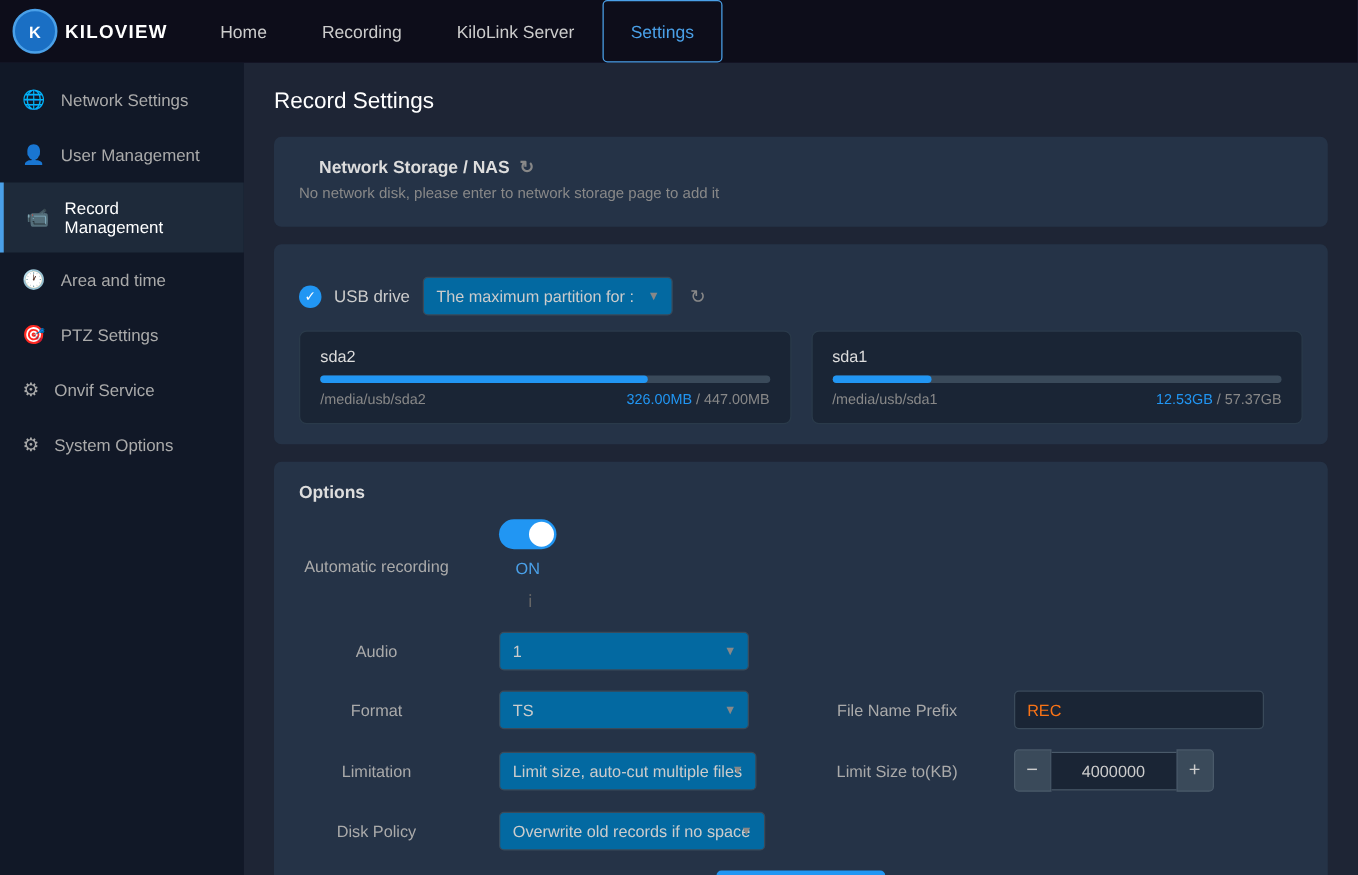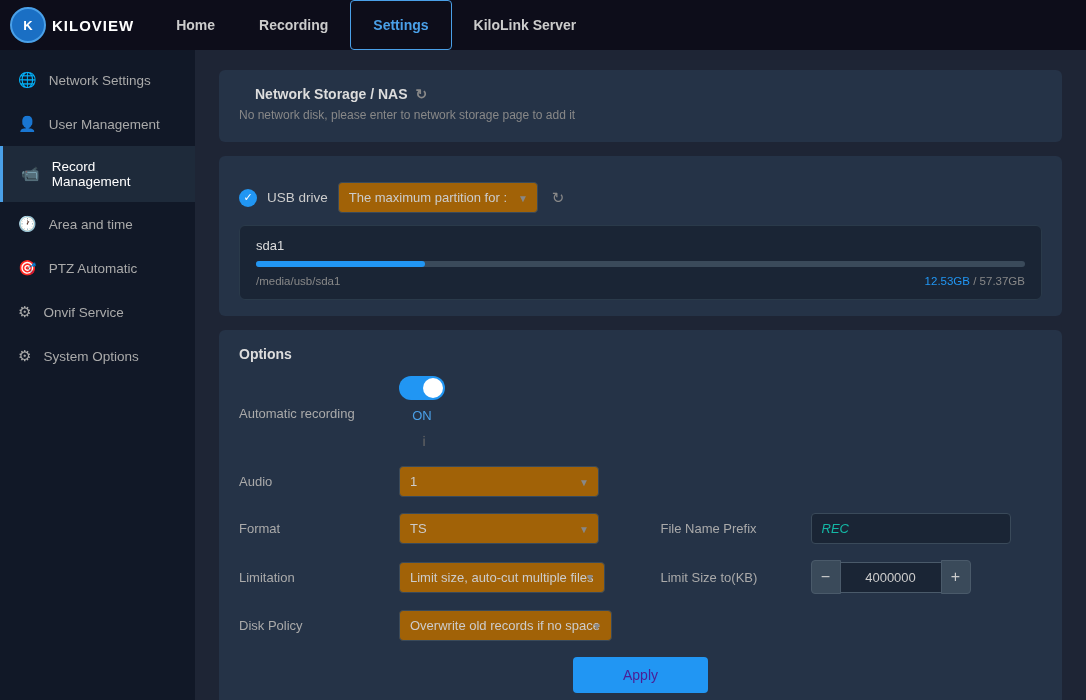--- a/index.html
+++ b/index.html
@@ -19,21 +19,21 @@
     }
     .logo-circle {
       width: 36px; height: 36px; border-radius: 50%; background: #1a6fc4;
       display: flex; align-items: center; justify-content: center;
       font-weight: bold; color: white; font-size: 13px; border: 2px solid #4aa0e8;
     }
     .logo-text { color: white; font-size: 15px; font-weight: bold; letter-spacing: 1px; }
     .nav-items { display: flex; gap: 0; }
     .nav-item {
       padding: 0 22px; height: 50px; display: flex; align-items: center;
-      color: #ccc; cursor: pointer; font-size: 14px; border: none; background: none; font-weight: bold;
+      color: #ccc; cursor: pointer; font-size: 14px; border: none; background: none;
     }
     .nav-item.active {
       color: #4aa0e8; border: 1.5px solid #4aa0e8; border-radius: 4px;
     }
 
     
     .main-layout {
       display: flex; flex: 1; overflow: hidden;
     }
 
@@ -99,56 +99,56 @@
     
     .options-section {
       background: #253347; border-radius: 6px; padding: 16px 20px;
     }
     .options-title { font-size: 14px; color: #ddd; font-weight: 600; margin-bottom: 14px; }
 
     .option-row {
       display: flex; align-items: center; margin-bottom: 16px; gap: 0;
     }
     .option-label {
-      min-width: 160px; color: #aaa; font-size: 13px; text-align: left; padding-right: 36px;
+      min-width: 160px; color: #aaa; font-size: 13px; text-align: center; padding-right: 36px;
     }
 
     
     .toggle-container {
       display: flex; align-items: center; gap: 8px; flex-direction: column;
     }
     .toggle {
       width: 46px; height: 24px; border-radius: 12px; background: #2196F3;
       position: relative; cursor: pointer; display: flex; align-items: center;
     }
     .toggle-knob {
       width: 20px; height: 20px; border-radius: 50%; background: white;
       position: absolute; right: 2px; transition: left 0.2s;
     }
     .toggle-label { color: #4aa0e8; font-size: 13px; font-weight: 500; }
     .info-icon { color: #666; cursor: pointer; font-size: 14px; margin-left: 4px; }
 
     
     .form-select {
-      background: #a16207; border: 1px solid #3a4a5a; border-radius: 4px;
+      background: #0369a1; border: 1px solid #3a4a5a; border-radius: 4px;
       color: #ccc; padding: 7px 10px; font-size: 13px; min-width: 200px;
       cursor: pointer; appearance: none; outline: none;
     }
     .select-wrapper {
       position: relative; display: inline-block;
     }
     .select-wrapper::after {
       content: '▼'; position: absolute; right: 10px; top: 50%; transform: translateY(-50%);
       color: #888; font-size: 10px; pointer-events: none;
     }
 
     
     .form-input {
       background: #1a2535; border: 1px solid #3a4a5a; border-radius: 4px;
-      color: #14b8a6; padding: 7px 10px; font-size: 13px; min-width: 200px; outline: none; font-style: italic;
+      color: #f97316; padding: 7px 10px; font-size: 13px; min-width: 200px; outline: none;
     }
 
     
     .stepper {
       display: flex; align-items: center; gap: 0;
     }
     .stepper-btn {
       width: 30px; height: 34px; background: #3a4a5a; border: 1px solid #4a5a6a;
       color: #ccc; cursor: pointer; font-size: 16px; display: flex; align-items: center; justify-content: center;
     }
@@ -170,22 +170,22 @@
 <body>
 
 <div class="topnav">
   <div class="logo">
     <div class="logo-circle">K</div>
     <span class="logo-text">KILOVIEW</span>
   </div>
   <div class="nav-items">
     <button class="nav-item">Home</button>
     <button class="nav-item">Recording</button>
+    <button class="nav-item">KiloLink Server</button>
     <button class="nav-item active">Settings</button>
-    <button class="nav-item">KiloLink Server</button>
   </div>
 </div>
 
 <div class="main-layout">
 
   <div class="sidebar">
     <div class="sidebar-item">
       <span class="sidebar-icon">🌐</span>
       <span>Network Settings</span>
     </div>
@@ -196,33 +196,34 @@
     <div class="sidebar-item active">
       <span class="sidebar-icon">📹</span>
       <span>Record Management</span>
     </div>
     <div class="sidebar-item">
       <span class="sidebar-icon">🕐</span>
       <span>Area and time</span>
     </div>
     <div class="sidebar-item">
       <span class="sidebar-icon">🎯</span>
-      <span>PTZ Automatic</span>
+      <span>PTZ Settings</span>
     </div>
     <div class="sidebar-item">
       <span class="sidebar-icon">⚙</span>
       <span>Onvif Service</span>
     </div>
     <div class="sidebar-item">
       <span class="sidebar-icon">⚙</span>
       <span>System Options</span>
     </div>
   </div>
 
   <div class="content">
+    <div class="page-title">Record Settings</div>
 
     <div class="section">
       <div class="section-title">
         <span>Network Storage / NAS</span>
         <span class="refresh-icon">↻</span>
       </div>
       <div class="section-subtitle">No network disk, please enter to network storage page to add it</div>
     </div>
 
     <div class="section">
@@ -232,20 +233,34 @@
         <div class="select-wrapper">
           <select class="form-select" style="min-width:200px;">
             <option>The maximum partition for :</option>
           </select>
         </div>
         <span class="refresh-btn">↻</span>
       </div>
 
       <div class="drives-row">
         <div class="drive-card">
+          <div class="drive-name">sda2</div>
+          <div class="progress-bar-bg">
+            <div class="progress-bar-fill" style="width: 73%;"></div>
+          </div>
+          <div class="drive-info">
+            <span>/media/usb/sda2</span>
+            <span>
+              <span class="drive-used">326.00MB</span>
+              <span> / </span>
+              <span>447.00MB</span>
+            </span>
+          </div>
+        </div>
+        <div class="drive-card">
           <div class="drive-name">sda1</div>
           <div class="progress-bar-bg">
             <div class="progress-bar-fill" style="width: 22%;"></div>
           </div>
           <div class="drive-info">
             <span>/media/usb/sda1</span>
             <span>
               <span class="drive-used">12.53GB</span>
               <span> / </span>
               <span>57.37GB</span>

